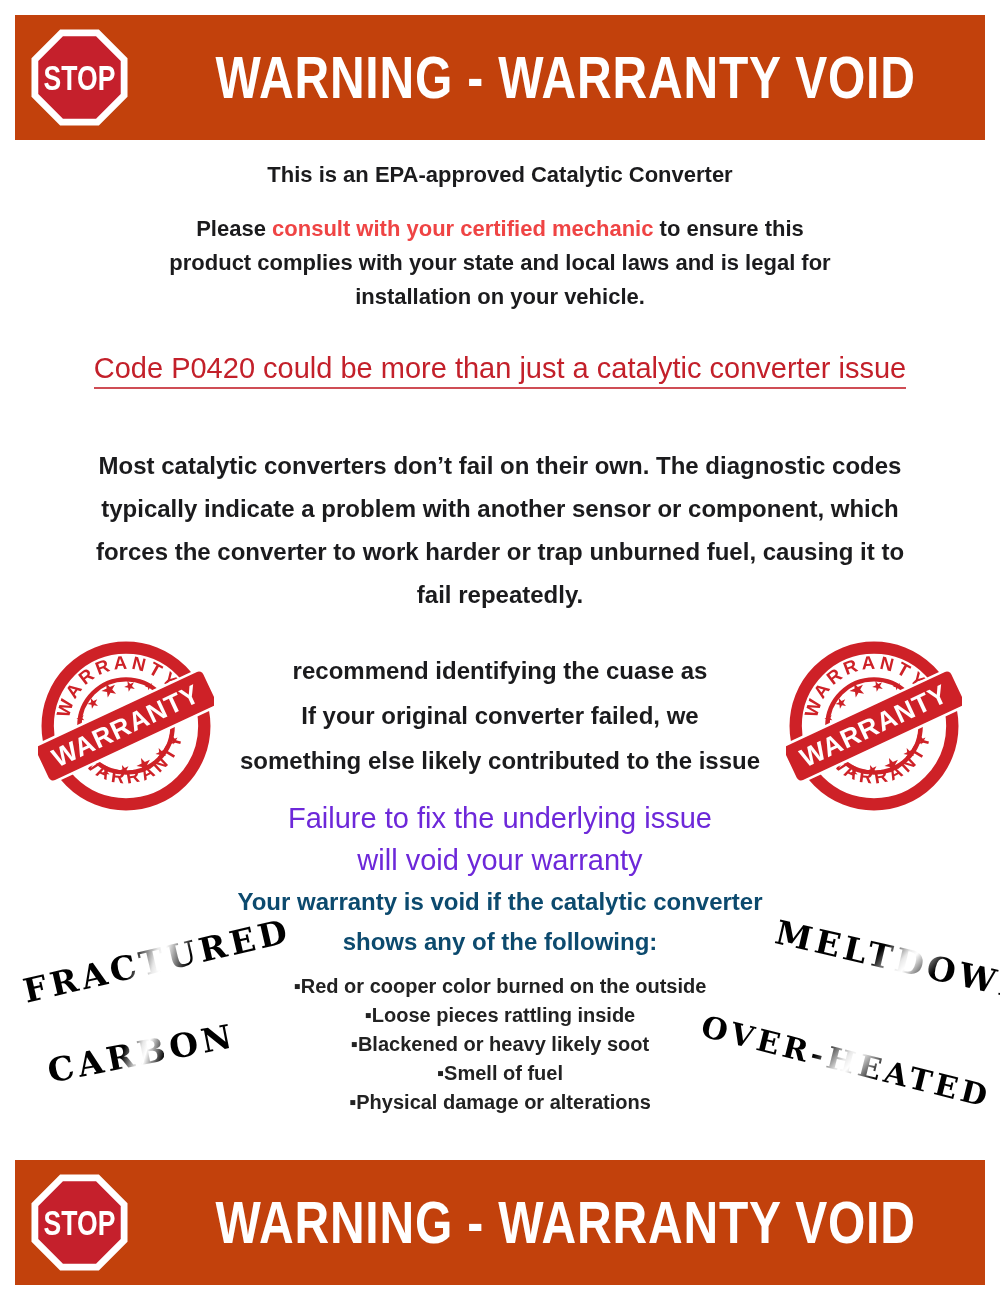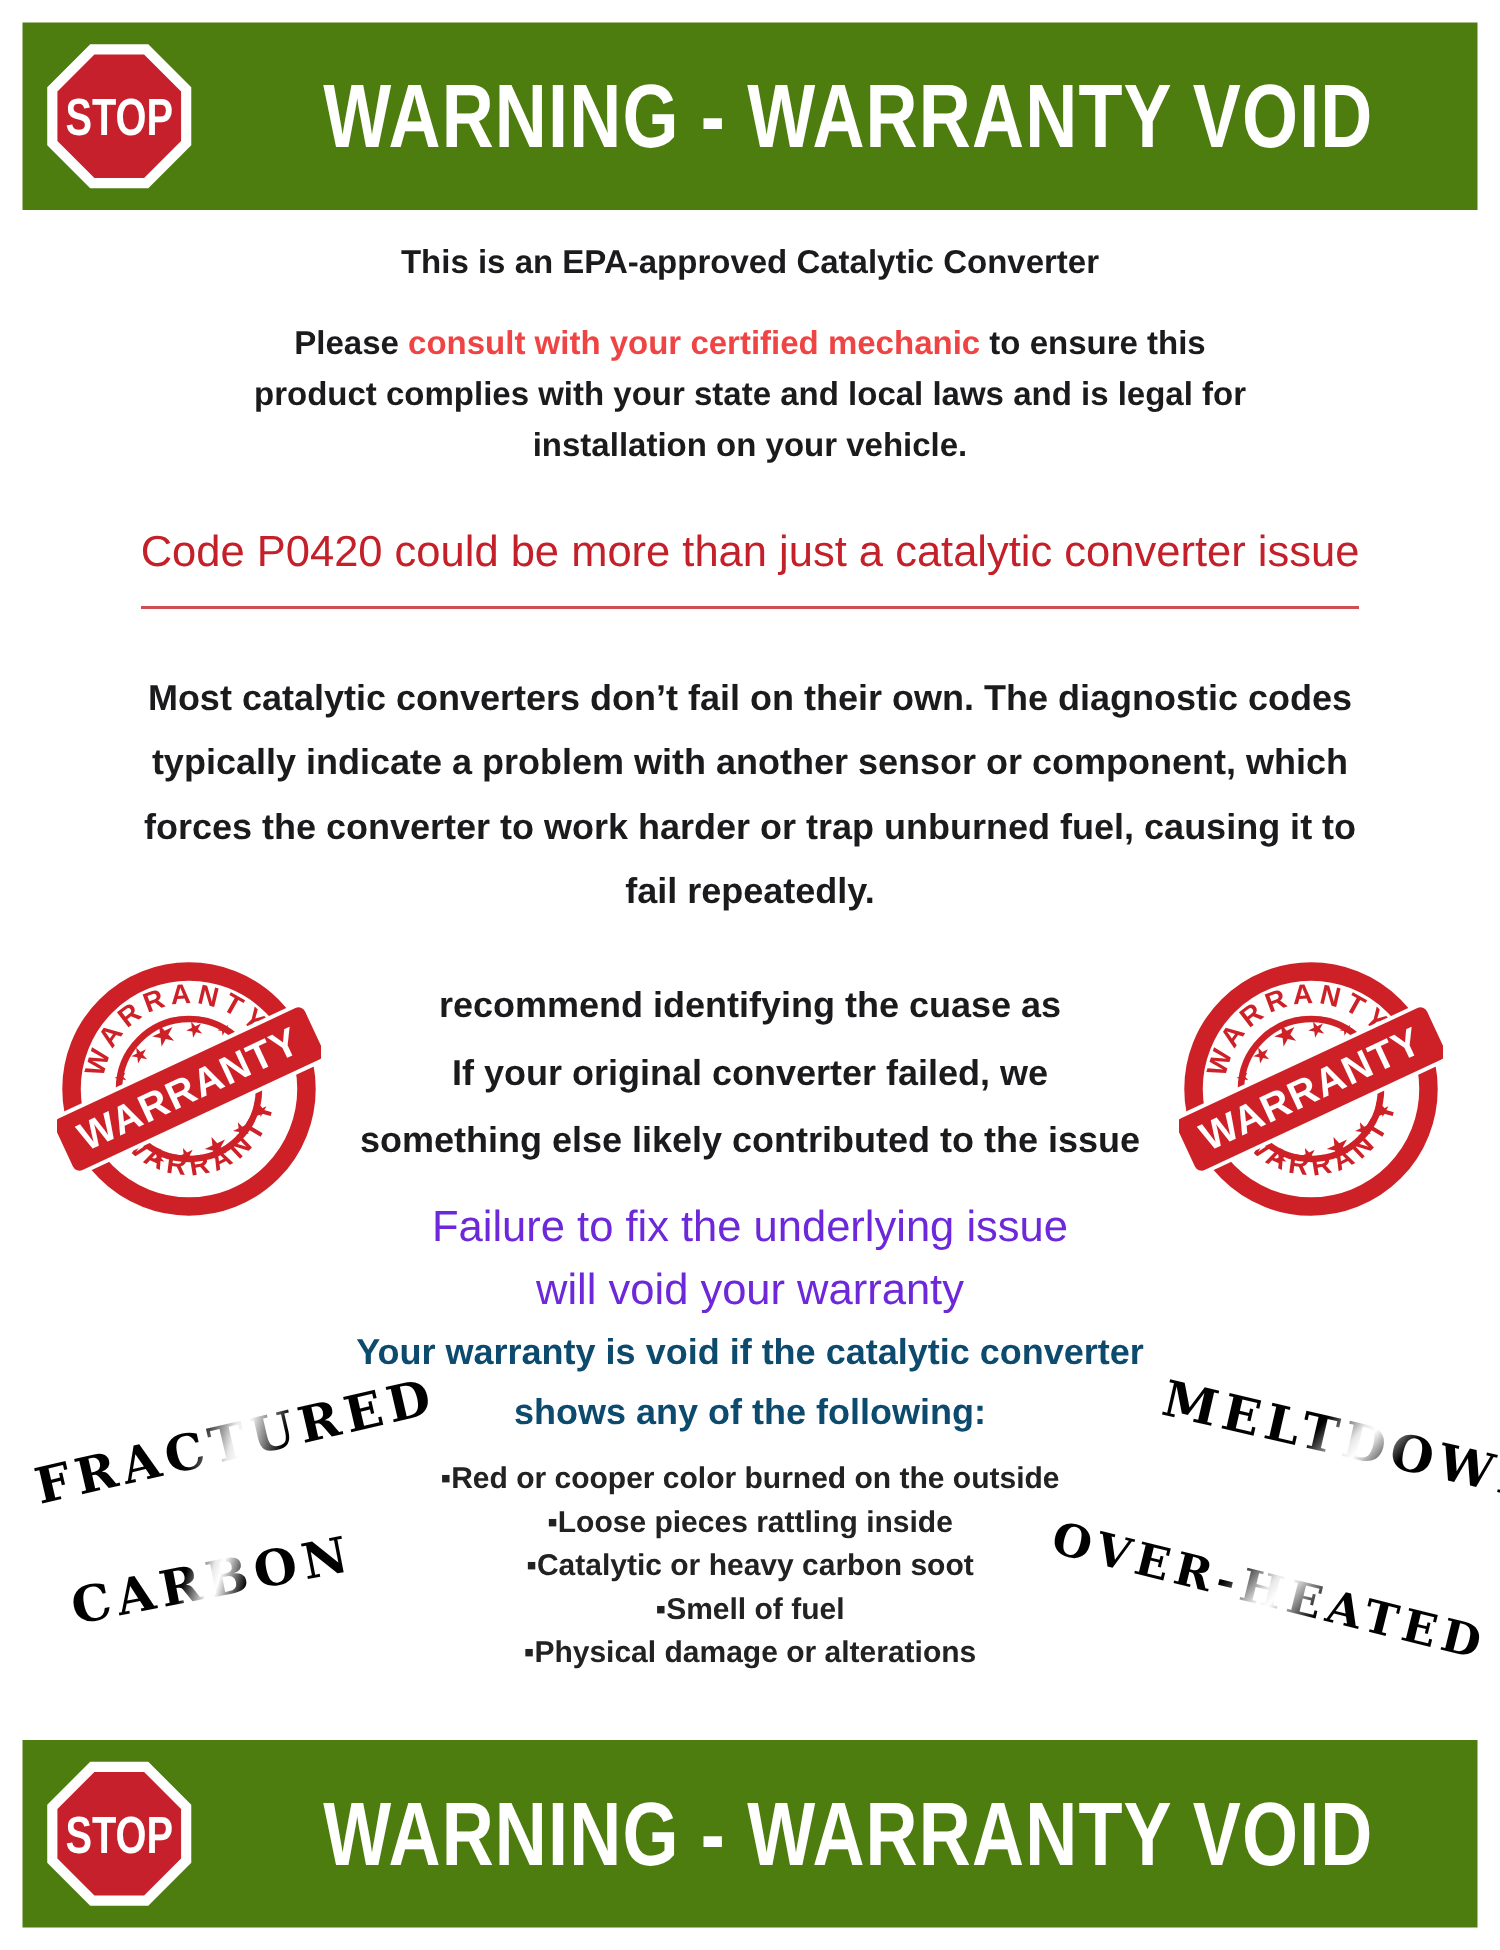--- a/index.html
+++ b/index.html
@@ -1,34 +1,34 @@
 <!DOCTYPE html>
 <html><head>
 <meta charset="utf-8">
 <style>
   html,body{margin:0;padding:0;background:#ffffff;}
   body{width:1000px;height:1300px;position:relative;overflow:hidden;
        font-family:"Liberation Sans",sans-serif;color:#1b1b1d;}
 
   
-  .banner{position:absolute;left:15px;right:15px;height:125px;background:#4d7c0f;
+  .banner{position:absolute;left:15px;right:15px;height:125px;background:#c2410c;
           display:flex;align-items:center;justify-content:space-between;padding:0 16px;box-sizing:border-box;}
   .banner-top{top:15px;}
   .banner-bottom{top:1160px;}
   .banner-title{flex:1;text-align:center;color:#ffffff;font-weight:bold;
                 font-size:60px;letter-spacing:1px;transform:scaleX(0.8);white-space:nowrap;}
   .stop-svg{width:97px;height:97px;flex:0 0 auto;}
 
   
   .center-block{position:absolute;left:0;right:0;text-align:center;}
   .intro-heading{top:162px;font-size:22px;font-weight:bold;}
   .consult{top:212px;font-size:22px;font-weight:bold;line-height:34px;}
   .red-inline{color:#ef4444;}
   .code-heading{top:352px;font-size:29px;color:#c3202a;}
-  .code-heading span{border-bottom:2px solid rgba(195,32,42,.8);padding-bottom:20px;}
+  .code-heading span{border-bottom:2px solid rgba(195,32,42,.8);padding-bottom:3px;}
   .diagnostic{top:444px;font-size:24px;font-weight:bold;line-height:43px;}
   .recommend{top:648px;font-size:24px;font-weight:bold;line-height:45px;}
   .failure{top:797px;font-size:29px;font-weight:normal;line-height:42px;color:#6d28d9;}
   .void-heading{top:882px;font-size:24px;font-weight:bold;color:#0c4a6e;line-height:40px;}
   .symptoms{top:972px;font-size:20px;font-weight:bold;line-height:29px;list-style:none;margin:0;padding:0;color:#222;}
 
   
   .stamp{position:absolute;width:176px;height:176px;top:638px;}
   .stamp-left{left:38px;}
   .stamp-right{left:786px;}
@@ -142,21 +142,21 @@
 </div>
 
 <div class="center-block void-heading">
   <div>Your warranty is void if the catalytic converter</div>
   <div>shows any of the following:</div>
 </div>
 
 <ul class="center-block symptoms">
   <li><span>▪</span><span>Red or cooper color burned on the outside</span></li>
   <li><span>▪</span><span>Loose pieces rattling inside</span></li>
-  <li><span>▪</span><span>Catalytic or heavy carbon soot</span></li>
+  <li><span>▪</span><span>Blackened or heavy likely soot</span></li>
   <li><span>▪</span><span>Smell of fuel</span></li>
   <li><span>▪</span><span>Physical damage or alterations</span></li>
 </ul>
 
 <div class="decor decor-fractured">FRACTURED</div>
 <div class="decor decor-carbon">CARBON</div>
 <div class="decor decor-meltdown">MELTDOWN</div>
 <div class="decor decor-overheated">OVER-HEATED</div>
 
 <div class="banner banner-bottom">

